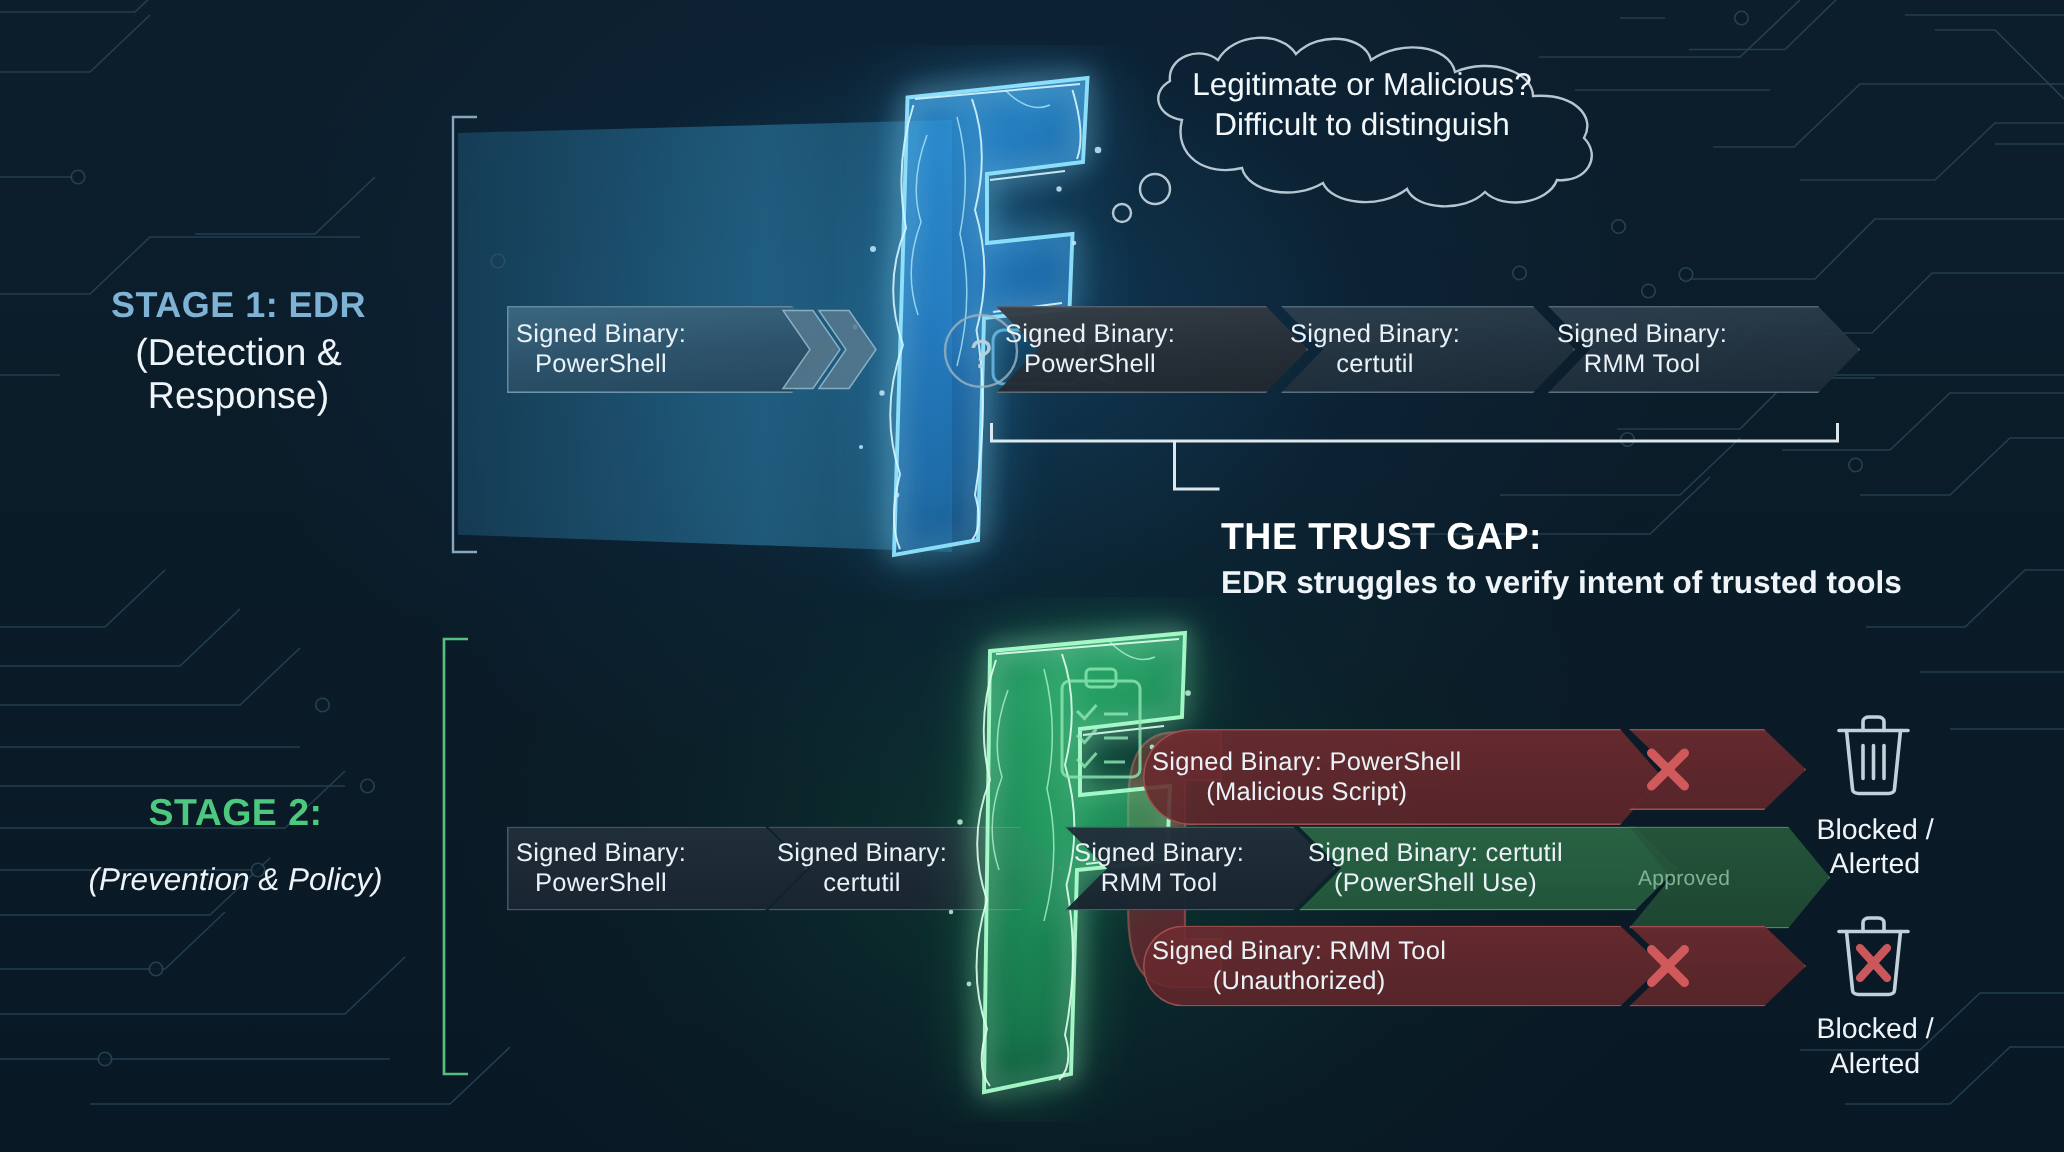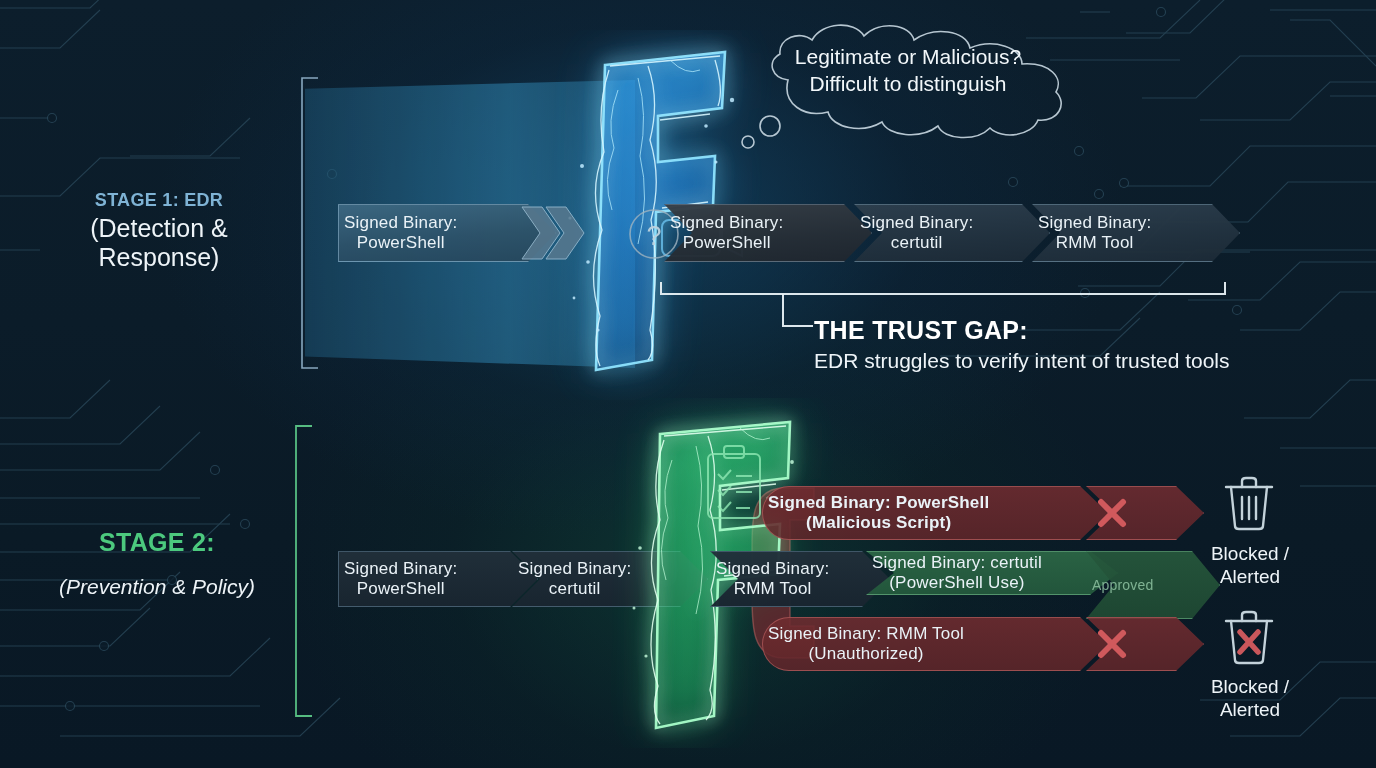--- a/index.html
+++ b/index.html
@@ -78,22 +78,22 @@
   }
   .sk-deepslate{
     background:linear-gradient(180deg, rgba(33,47,58,0.97) 0%, rgba(25,37,48,0.97) 100%);
     border:1px solid rgba(120,155,180,0.42);
   }
   
   .stage-label{position:absolute;text-align:center;pointer-events:none;}
   .stage-title{font-weight:bold;letter-spacing:.3px;}
   .stage-sub{color:#eef4f8;}
   
-  .tg-title{font-weight:bold;color:#ffffff;letter-spacing:.3px;}
-  .tg-sub{color:#eef4f8;}
+  .tg-title{font-weight:bold;color:#ffffff;letter-spacing:.3px;margin-top:28px;}
+  .tg-sub{color:#eef4f8;font-weight:bold;}
   
   .bubble-text{
     position:absolute;text-align:center;color:#f2f7fa;pointer-events:none;
     line-height:1.28;
   }
   
   .result{position:absolute;text-align:center;color:#eef4f8;line-height:1.2;}
   .xmark{pointer-events:none;}
   .approved{color:#8fc3a2;font-style:normal;opacity:.85;}
 </style>
@@ -257,21 +257,21 @@
       <circle cx="44" cy="108" r="10"></circle>
       <circle cx="22" cy="124" r="6"></circle>
     </g>
   </svg>
   <div class="bubble-text" style="left:740px;top:44px;width:336px;font-size:21px;">
     <div>Legitimate or Malicious?</div>
     <div>Difficult to distinguish</div>
   </div>
 
   <div class="stage-label" style="left:28px;top:190px;width:262px;">
-    <div class="stage-title" style="font-size:18px;color:#7fb3d5;">STAGE 1: EDR</div>
+    <div class="stage-title" style="font-size:24px;color:#7fb3d5;">STAGE 1: EDR</div>
     <div class="stage-sub" style="font-size:25px;margin-top:3px;">(Detection &amp; Response)</div>
   </div>
 
   <div class="chev" style="left:338px;top:204px;width:218px;height:58px;font-size:17px;">
     <div class="chev-shape sk-blue flat-left"></div>
     <div class="lbl">
       <div>Signed Binary:</div>
       <div>PowerShell</div>
     </div>
   </div>
@@ -398,21 +398,21 @@
     </g>
     <g fill="#c9ffe0" opacity="0.8">
       <circle cx="40" cy="150" r="1.8"></circle>
         <circle cx="34" cy="210" r="1.5"></circle>
       <circle cx="46" cy="258" r="1.6"></circle>
         <circle cx="168" cy="100" r="1.6"></circle>
       <circle cx="192" cy="64" r="1.9"></circle>
     </g>
   </svg>
 
-  <div class="chev" style="left:762px;top:486px;width:346px;height:54px;font-size:17px;font-weight:bold;">
+  <div class="chev" style="left:762px;top:486px;width:346px;height:64px;font-size:17px;">
     <div class="chev-shape sk-red round-left"></div>
     <div class="lbl">
       <div>Signed Binary: PowerShell</div>
       <div>(Malicious Script)</div>
     </div>
   </div>
   <div class="chev" style="left:1086px;top:486px;width:118px;height:54px;">
     <div class="chev-shape sk-red"></div>
     <svg class="lbl xmark" width="40" height="40" viewBox="0 0 40 40">
       <path d="M9 9 L31 31 M31 9 L9 31" stroke="#d0595c" stroke-width="6" stroke-linecap="round"></path>
@@ -431,21 +431,21 @@
     <div>Alerted</div>
   </div>
 
   <div class="chev" style="left:710px;top:551px;width:180px;height:56px;font-size:17px;">
     <div class="chev-shape sk-deepslate"></div>
     <div class="lbl">
       <div>Signed Binary:</div>
       <div>RMM Tool</div>
     </div>
   </div>
-  <div class="chev" style="left:866px;top:551px;width:252px;height:44px;font-size:17px;">
+  <div class="chev" style="left:866px;top:551px;width:252px;height:56px;font-size:17px;">
     <div class="chev-shape sk-green"></div>
     <div class="lbl">
       <div>Signed Binary: certutil</div>
       <div>(PowerShell Use)</div>
     </div>
   </div>
   <div class="chev" style="left:1086px;top:551px;width:134px;height:68px;font-size:14px;">
     <div class="chev-shape sk-green-dim"></div>
     <div class="lbl approved">Approved</div>
   </div>

